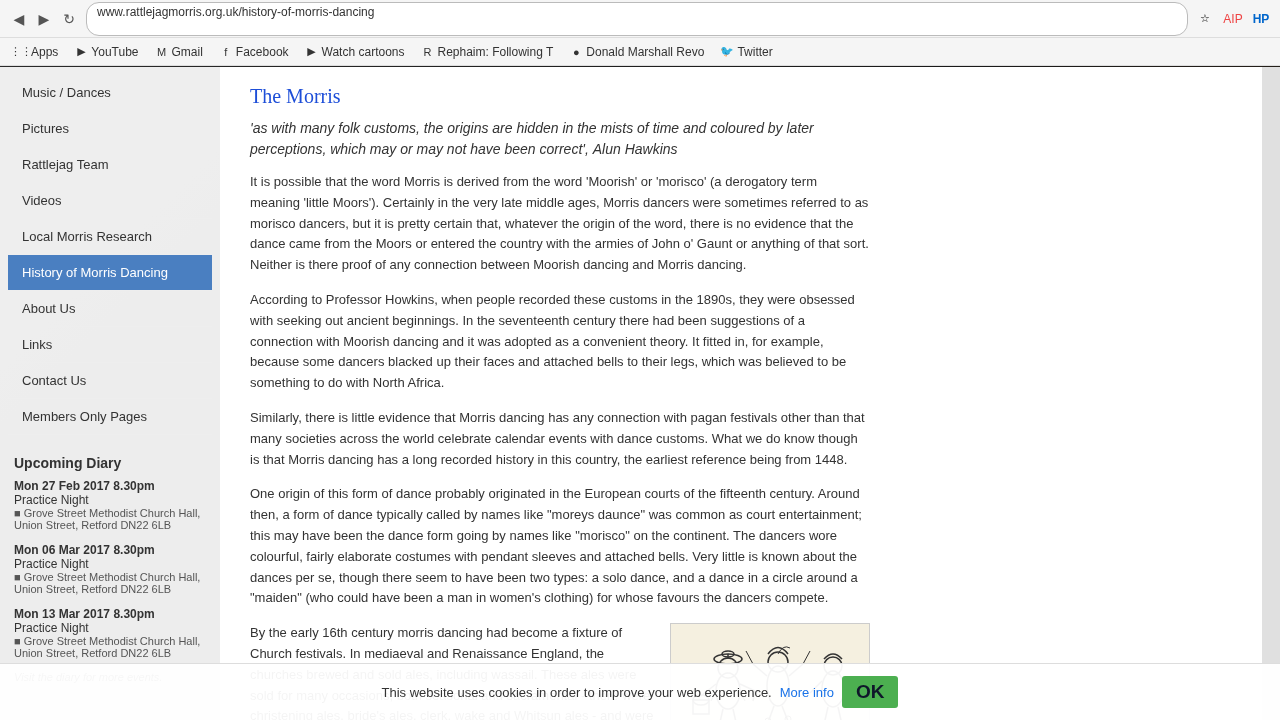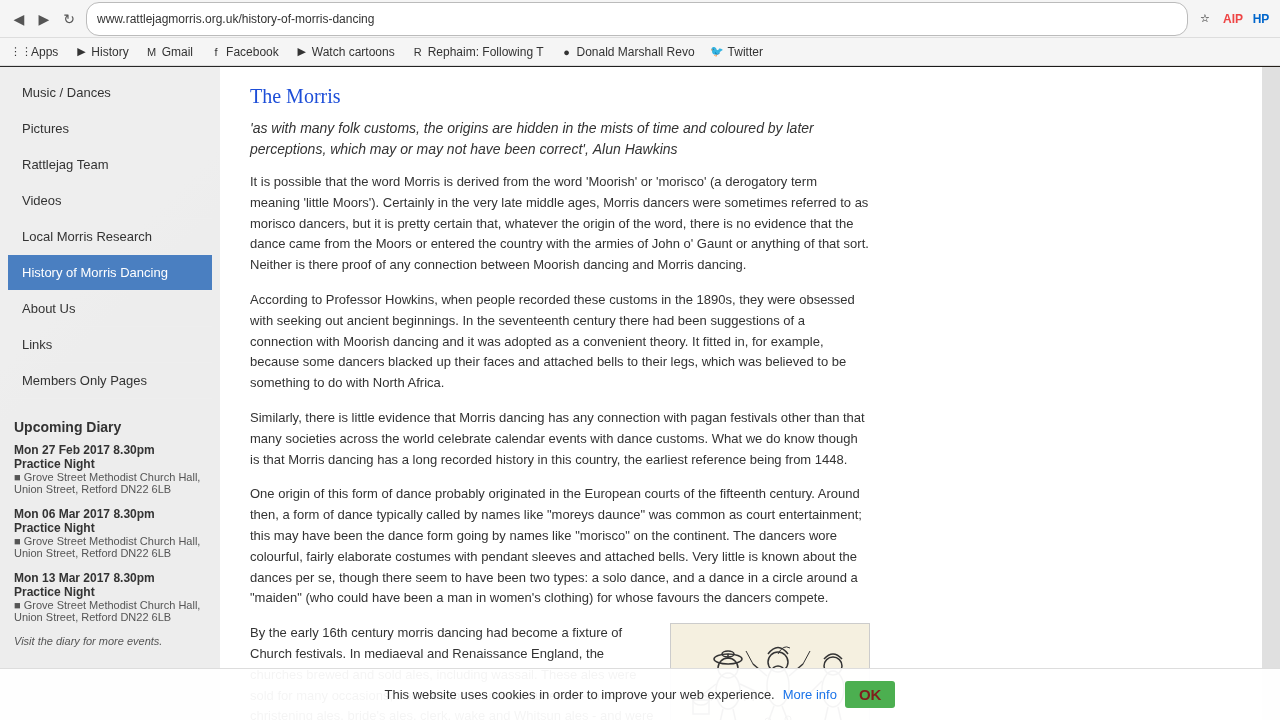--- a/index.html
+++ b/index.html
@@ -3,21 +3,21 @@
   <meta charset="utf-8">
   <style>
     * { margin: 0; padding: 0; box-sizing: border-box; }
     body { font-family: Arial, sans-serif; font-size: 13px; background: #333; overflow: hidden; width: 1280px; height: 720px; }
 
     
     .browser-chrome { background: #f0f0f0; border-bottom: 1px solid #ccc; }
     .browser-toolbar { display: flex; align-items: center; padding: 6px 8px; gap: 6px; background: #f5f5f5; border-bottom: 1px solid #ddd; height: 38px; }
     .nav-buttons { display: flex; gap: 3px; }
     .nav-btn { width: 22px; height: 22px; border-radius: 50%; border: none; background: transparent; cursor: pointer; display: flex; align-items: center; justify-content: center; font-size: 14px; color: #555; }
-    .address-bar { flex: 1; height: 28px; border: 1px solid #bbb; border-radius: 13px; padding: 16px 10px; font-size: 12px; background: white; color: #333; display: flex; align-items: center; }
+    .address-bar { flex: 1; height: 28px; border: 1px solid #bbb; border-radius: 13px; padding: 16px 10px; font-size: 12px; background: white; color: #333; display: flex; align-items: flex-end; }
     .address-bar span { flex: 1; font-size: 12px; }
     .browser-icons { display: flex; gap: 6px; align-items: center; }
     .browser-icon-btn { width: 22px; height: 22px; border-radius: 3px; border: none; background: transparent; cursor: pointer; display: flex; align-items: center; justify-content: center; font-size: 11px; }
 
     
     .bookmarks-bar { display: flex; align-items: center; padding: 3px 8px; gap: 4px; background: #f5f5f5; border-bottom: 1px solid #ddd; height: 28px; }
     .bookmark-item { display: flex; align-items: center; gap: 3px; padding: 2px 6px; border-radius: 3px; cursor: pointer; white-space: nowrap; font-size: 12px; color: #333; }
     .bookmark-icon { width: 14px; height: 14px; display: flex; align-items: center; justify-content: center; font-size: 11px; }
 
     
@@ -29,21 +29,21 @@
     
     .sidebar { width: 220px; min-width: 220px; background: rgba(255,255,255,0.92); z-index: 1; overflow-y: auto; }
     .sidebar-nav { padding: 8px; }
     .sidebar-item { display: block; padding: 10px 14px; font-size: 13px; color: #333; cursor: pointer; border-bottom: 1px solid #eee; text-decoration: none; }
     .sidebar-item.active { background: #4a7fc1; color: white; }
 
     .upcoming-diary { padding: 12px 14px; }
     .diary-title { font-size: 14px; font-weight: bold; color: #333; margin-bottom: 8px; }
     .diary-event { margin-bottom: 12px; }
     .diary-date { font-weight: bold; font-size: 12px; color: #333; }
-    .diary-name { font-size: 12px; color: #333; font-weight: bold; }
+    .diary-name { font-size: 12px; color: #333; }
     .diary-location { font-size: 11px; color: #555; }
     .diary-more { font-size: 11px; color: #555; font-style: italic; margin-top: 8px; }
 
     
     .content-area { flex: 1; background: white; overflow-y: auto; padding: 0 30px 20px; z-index: 1; }
     .content-inner { max-width: 620px; }
 
     .page-title { font-size: 20px; color: #1d4ed8; font-weight: normal; padding: 18px 0 10px; font-family: Georgia, serif; }
 
     .intro-quote { font-size: 14px; color: #333; margin-bottom: 12px; font-style: normal; line-height: 1.5; }
@@ -51,21 +51,21 @@
 
     .content-para { font-size: 13px; color: #333; line-height: 1.6; margin-bottom: 14px; }
 
     .content-with-image { display: flex; gap: 16px; }
     .content-with-image .text-block { flex: 1; }
     .historical-image { width: 200px; min-width: 200px; height: 160px; background: #f5f0e0; border: 1px solid #ccc; display: flex; align-items: center; justify-content: center; overflow: hidden; }
 
     
     .cookie-banner { position: fixed; bottom: 0; left: 0; right: 0; background: rgba(255,255,255,0.95); border-top: 1px solid #ddd; padding: 12px 36px; display: flex; align-items: center; justify-content: center; gap: 8px; font-size: 13px; color: #333; z-index: 100; }
     .cookie-more-info { color: #1a73e8; cursor: pointer; }
-    .cookie-ok-btn { background: #4CAF50; color: #7f1d1d; border: none; padding: 5px 14px; border-radius: 3px; cursor: pointer; font-size: 15px; font-weight: bold; }
+    .cookie-ok-btn { background: #4CAF50; color: #0f172a; border: none; padding: 5px 14px; border-radius: 3px; cursor: pointer; font-size: 19px; font-weight: bold; }
 
     
     ::-webkit-scrollbar { width: 6px; }
     ::-webkit-scrollbar-track { background: #f1f1f1; }
     ::-webkit-scrollbar-thumb { background: #aaa; border-radius: 3px; }
 
     .right-panel { width: 18px; background: #e0e0e0; z-index: 1; }
   </style>
 </head>
 <body>
@@ -75,33 +75,33 @@
     <div class="nav-buttons">
       <button class="nav-btn">◀</button>
       <button class="nav-btn">▶</button>
       <button class="nav-btn">↻</button>
     </div>
     <div class="address-bar">
       <span>www.rattlejagmorris.org.uk/history-of-morris-dancing</span>
     </div>
     <div class="browser-icons">
       <button class="browser-icon-btn">☆</button>
-      <button class="browser-icon-btn" style="font-weight:bold;color:#e44;font-size:12px;">AIP</button>
+      <button class="browser-icon-btn" style="font-weight:normal;color:#e44;font-size:12px;">AIP</button>
       <button class="browser-icon-btn" style="font-weight:bold;color:#0066cc;font-size:12px;">HP</button>
     </div>
   </div>
   <div class="bookmarks-bar">
 
   <div class="bookmark-item">
         <span class="bookmark-icon">⋮⋮</span>
         <span>Apps</span>
       </div>
       <div class="bookmark-item">
         <span class="bookmark-icon">▶</span>
-        <span>History</span>
+        <span>YouTube</span>
       </div>
       <div class="bookmark-item">
         <span class="bookmark-icon">M</span>
         <span>Gmail</span>
       </div>
       <div class="bookmark-item">
         <span class="bookmark-icon">f</span>
         <span>Facebook</span>
       </div>
       <div class="bookmark-item">
@@ -131,20 +131,21 @@
     <nav class="sidebar-nav">
 
     <a class="sidebar-item">Music / Dances</a>
         <a class="sidebar-item">Pictures</a>
         <a class="sidebar-item">Rattlejag Team</a>
         <a class="sidebar-item">Videos</a>
         <a class="sidebar-item">Local Morris Research</a>
         <a class="sidebar-item active">History of Morris Dancing</a>
         <a class="sidebar-item">About Us</a>
         <a class="sidebar-item">Links</a>
+        <a class="sidebar-item">Contact Us</a>
         <a class="sidebar-item">Members Only Pages</a>
       </nav>
     <div class="upcoming-diary">
       <div class="diary-title">Upcoming Diary</div>
 
     <div class="diary-event">
     <div class="diary-date">Mon 27 Feb 2017 8.30pm</div>
     <div class="diary-name">Practice Night</div>
     <div class="diary-location">■ Grove Street Methodist Church Hall, Union Street, Retford DN22 6LB</div>
   </div>

